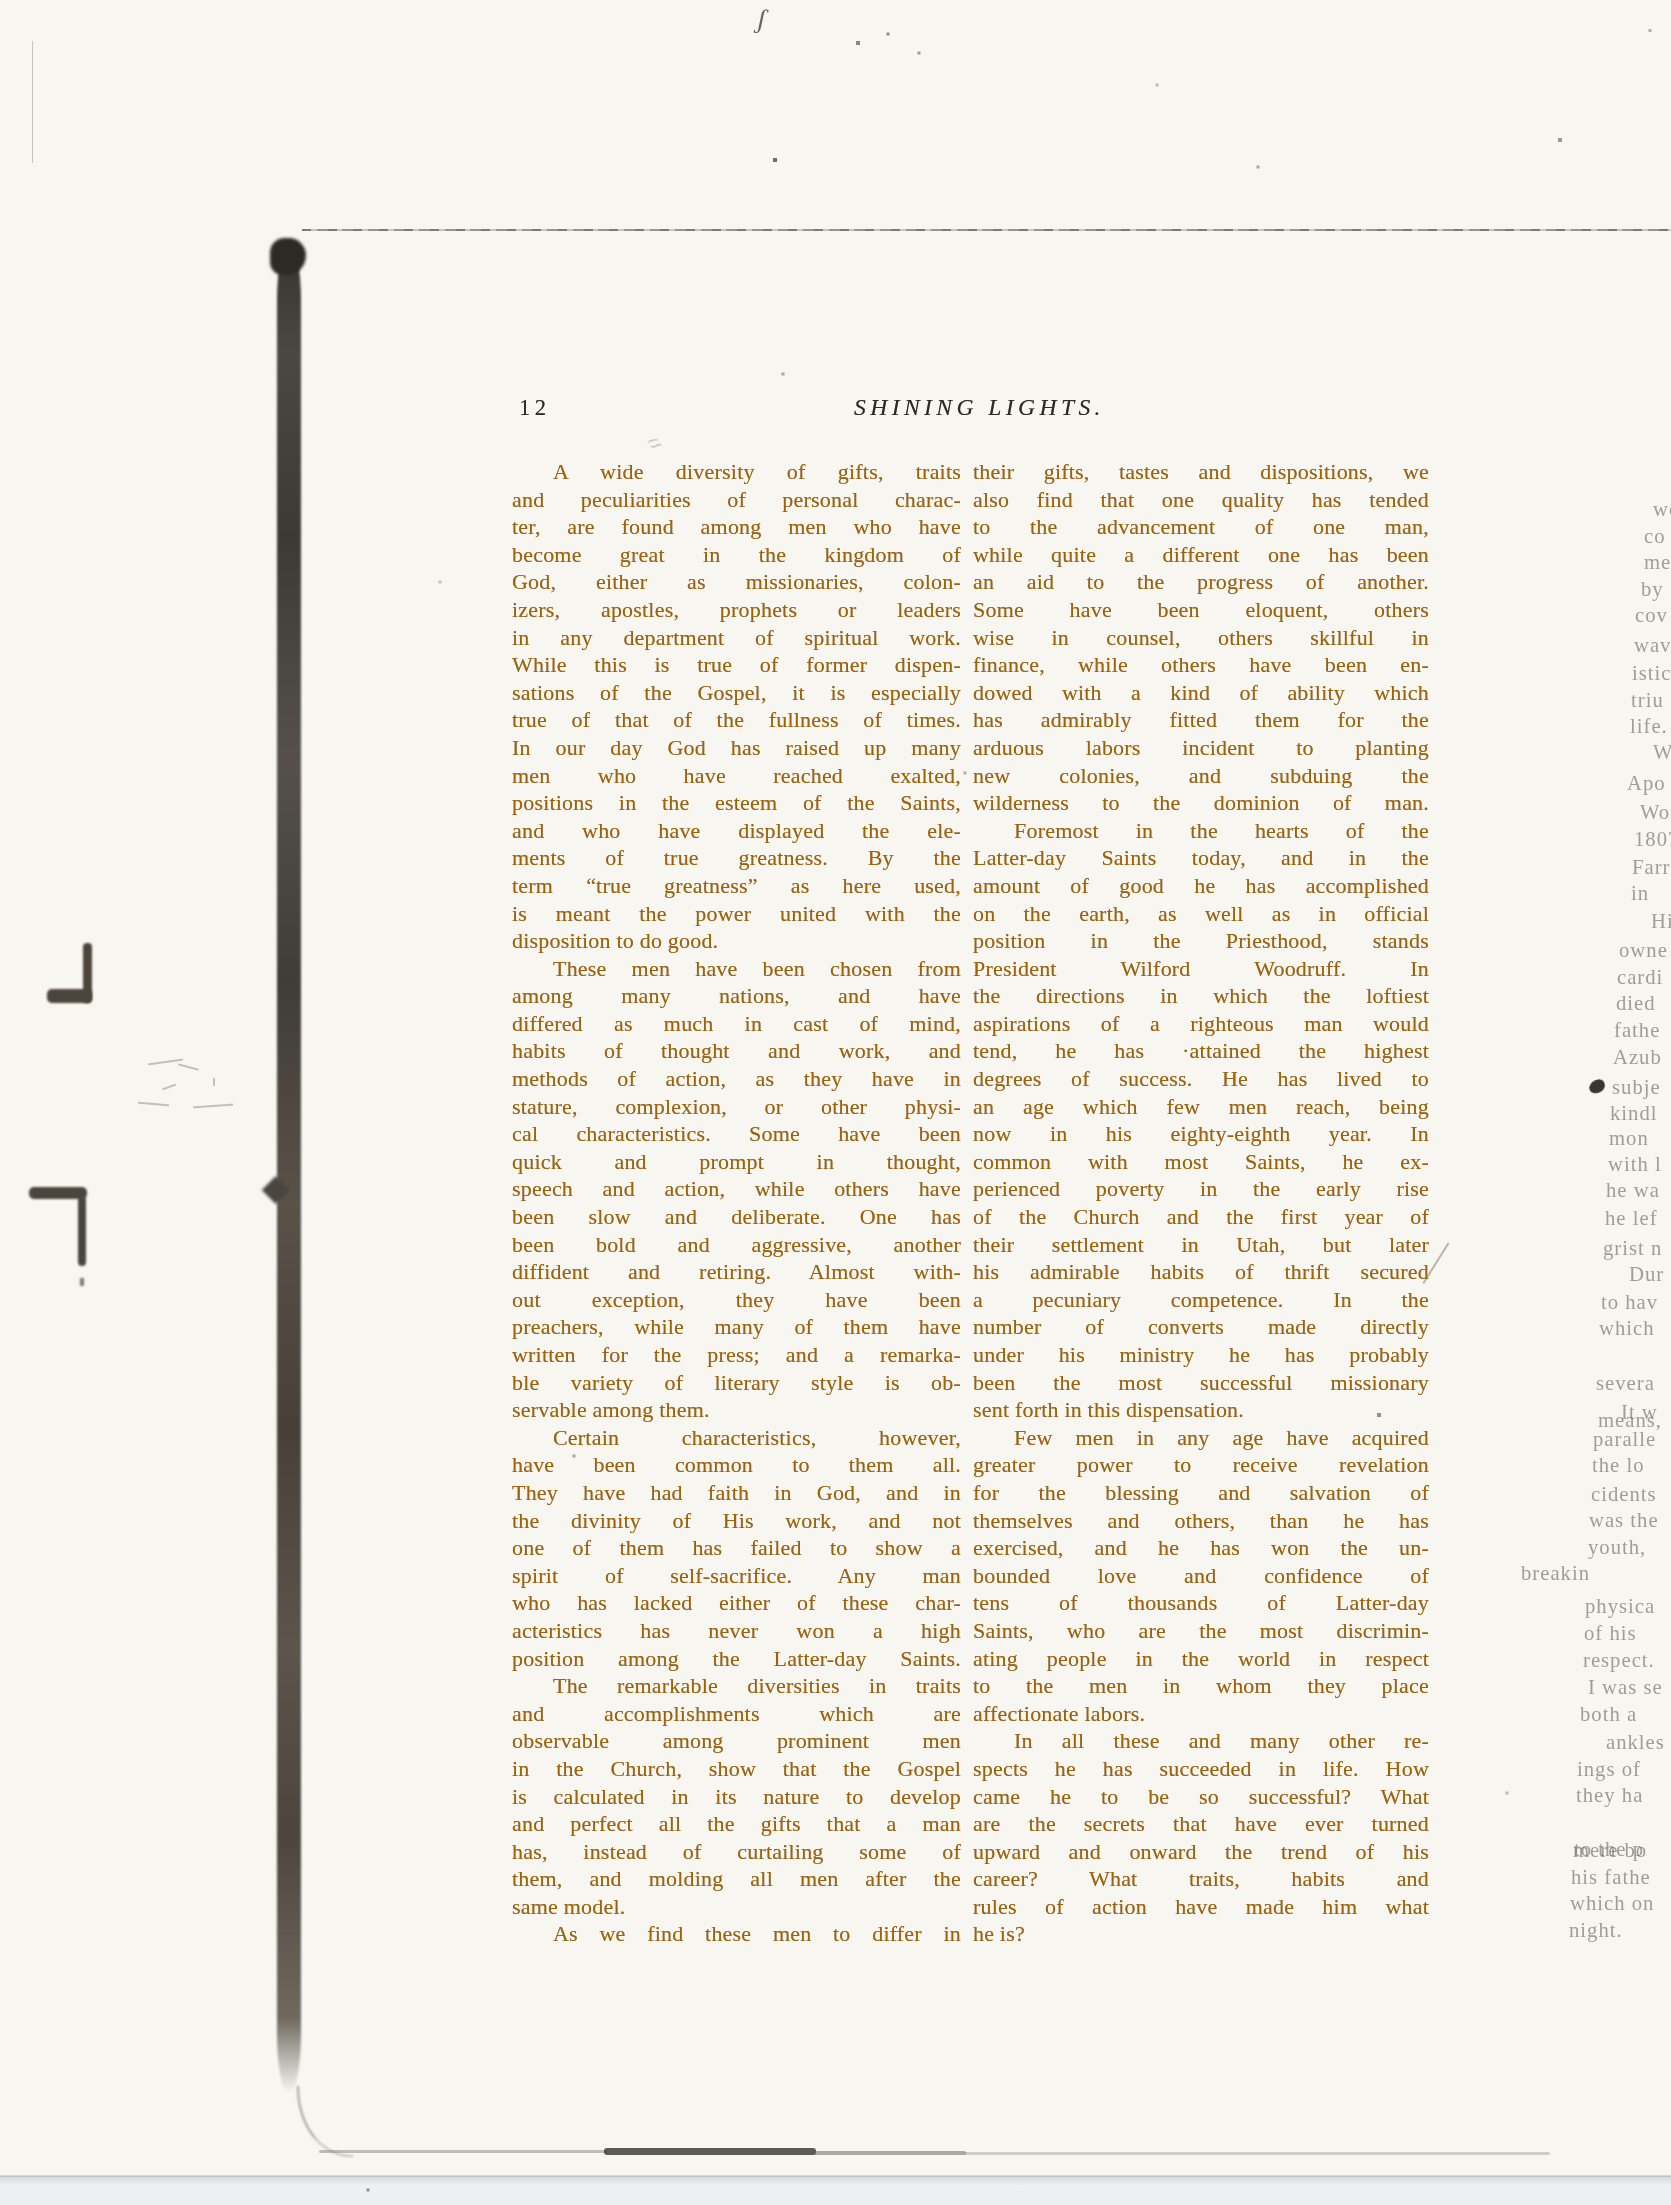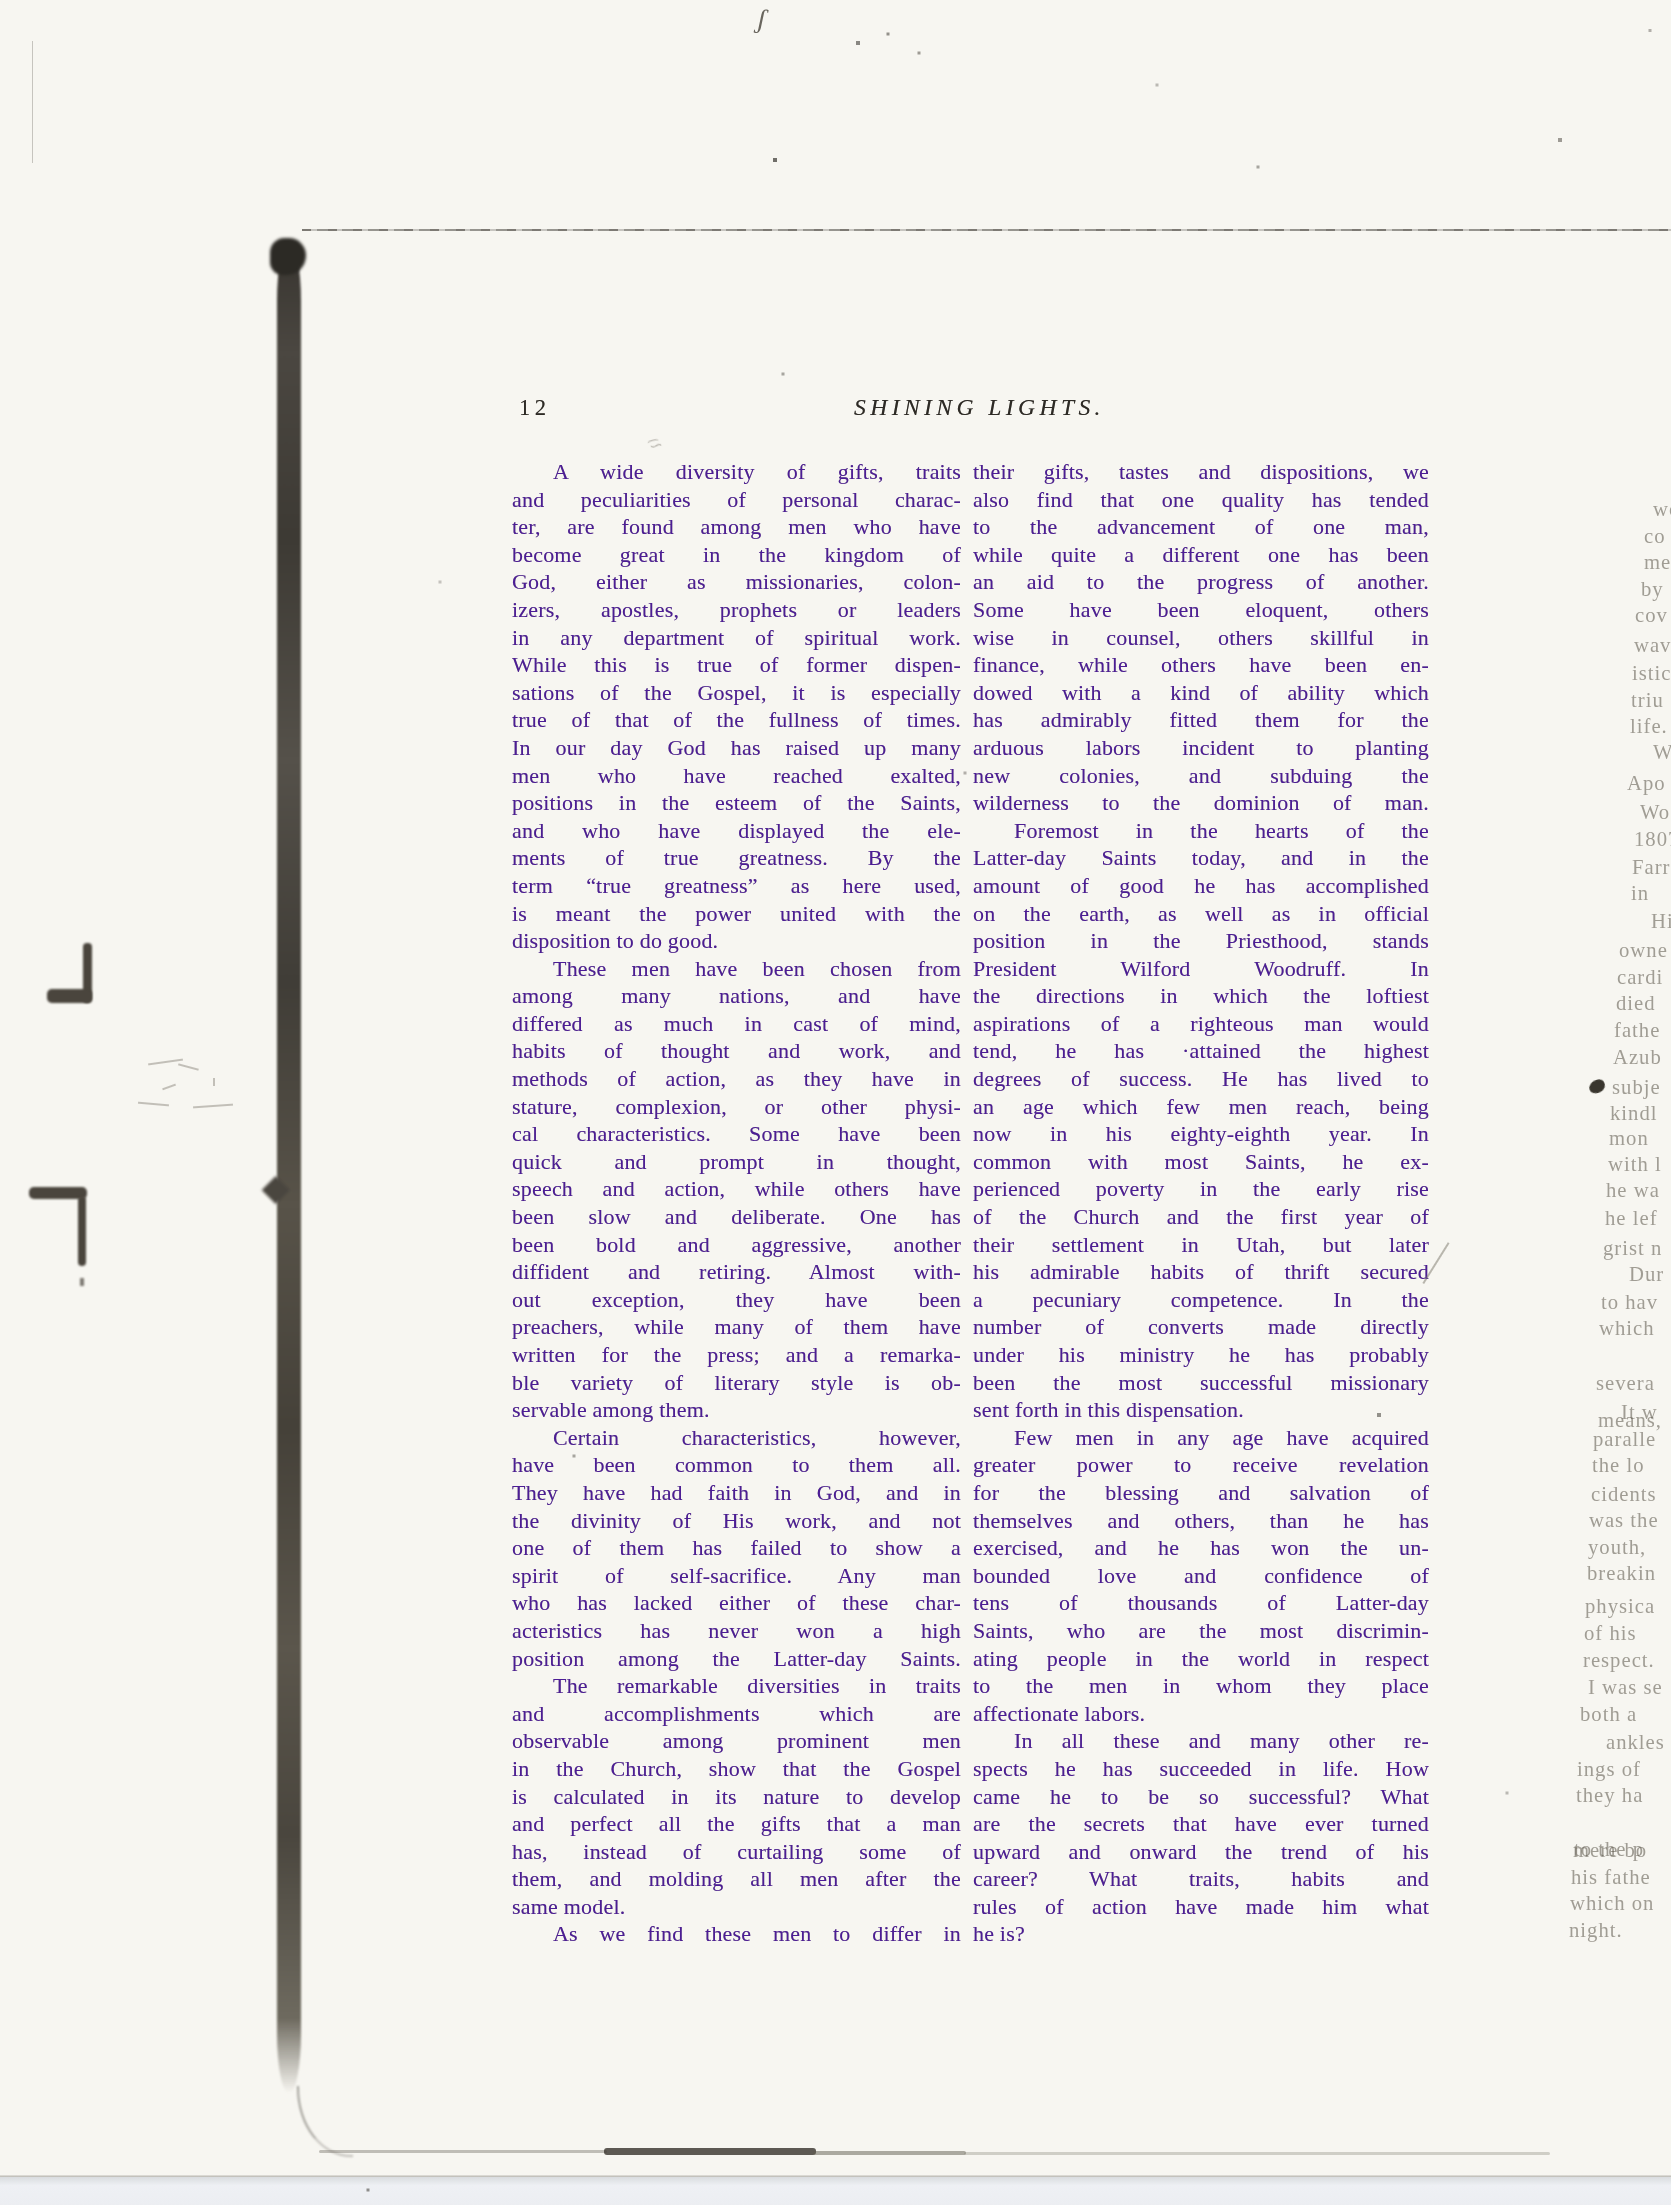--- a/index.html
+++ b/index.html
@@ -43,21 +43,21 @@
     background:#4a463f;transform:rotate(45deg);filter:blur(1.5px);
   }
   .binding-curve{
     position:absolute;left:297px;top:2086px;width:54px;height:69px;
     border-left:2px solid rgba(95,92,84,.55);
     border-bottom:2px solid rgba(95,92,84,.35);
     border-bottom-left-radius:54px 69px;filter:blur(1px);
   }
   
   .col{
-    position:absolute;top:458px;color:#4c1d95;font-size:22px;
+    position:absolute;top:458px;color:#a16207;font-size:22px;
     letter-spacing:0.2px;text-shadow:0 0 0.5px rgba(49,46,40,.38);
   }
   .col-left{left:512px;width:449px;}
   .col-right{left:973px;width:456px;}
   .tl{height:27.6px;line-height:27.6px;text-align:justify;text-align-last:justify;text-justify:inter-word;overflow:visible;white-space:nowrap;}
   .tl.rag{text-align-last:left;}
   .tl.ind{text-indent:41px;}
   
   .frag{
     position:absolute;font-size:20.7px;line-height:22.6px;white-space:nowrap;
@@ -280,21 +280,21 @@
     <div class="frag" style="top: 1291px; left: 1601px;">to hav</div>
     <div class="frag" style="top: 1317px; left: 1599px;">which</div>
     <div class="frag" style="top: 1409px; left: 1598px;">means,</div>
     <div class="frag" style="top: 1372px; left: 1596px;">severa</div>
     <div class="frag" style="top: 1401px; left: 1621px;">It w</div>
     <div class="frag" style="top: 1428px; left: 1593px;">paralle</div>
     <div class="frag" style="top: 1454px; left: 1592px;">the lo</div>
     <div class="frag" style="top: 1483px; left: 1591px;">cidents</div>
     <div class="frag" style="top: 1509px; left: 1589px;">was the</div>
     <div class="frag" style="top: 1536px; left: 1588px;">youth,</div>
-    <div class="frag" style="top: 1562px; left: 1587px;">breakin</div>
+    <div class="frag" style="top: 1562px; left: 1521px;">breakin</div>
     <div class="frag" style="top: 1595px; left: 1585px;">physica</div>
     <div class="frag" style="top: 1622px; left: 1584px;">of his</div>
     <div class="frag" style="top: 1649px; left: 1583px;">respect.</div>
     <div class="frag" style="top: 1676px; left: 1588px;">I was se</div>
     <div class="frag" style="top: 1703px; left: 1580px;">both a</div>
     <div class="frag" style="top: 1731px; left: 1578px; margin-left: 28px;">ankles</div>
     <div class="frag" style="top: 1758px; left: 1577px;">ings of</div>
     <div class="frag" style="top: 1784px; left: 1576px;">they ha</div>
     <div class="frag" style="top: 1812px; left: 1574px; margin-top: 26px;">to the p</div>
     <div class="frag" style="top: 1839px; left: 1573px;">mere bo</div>

